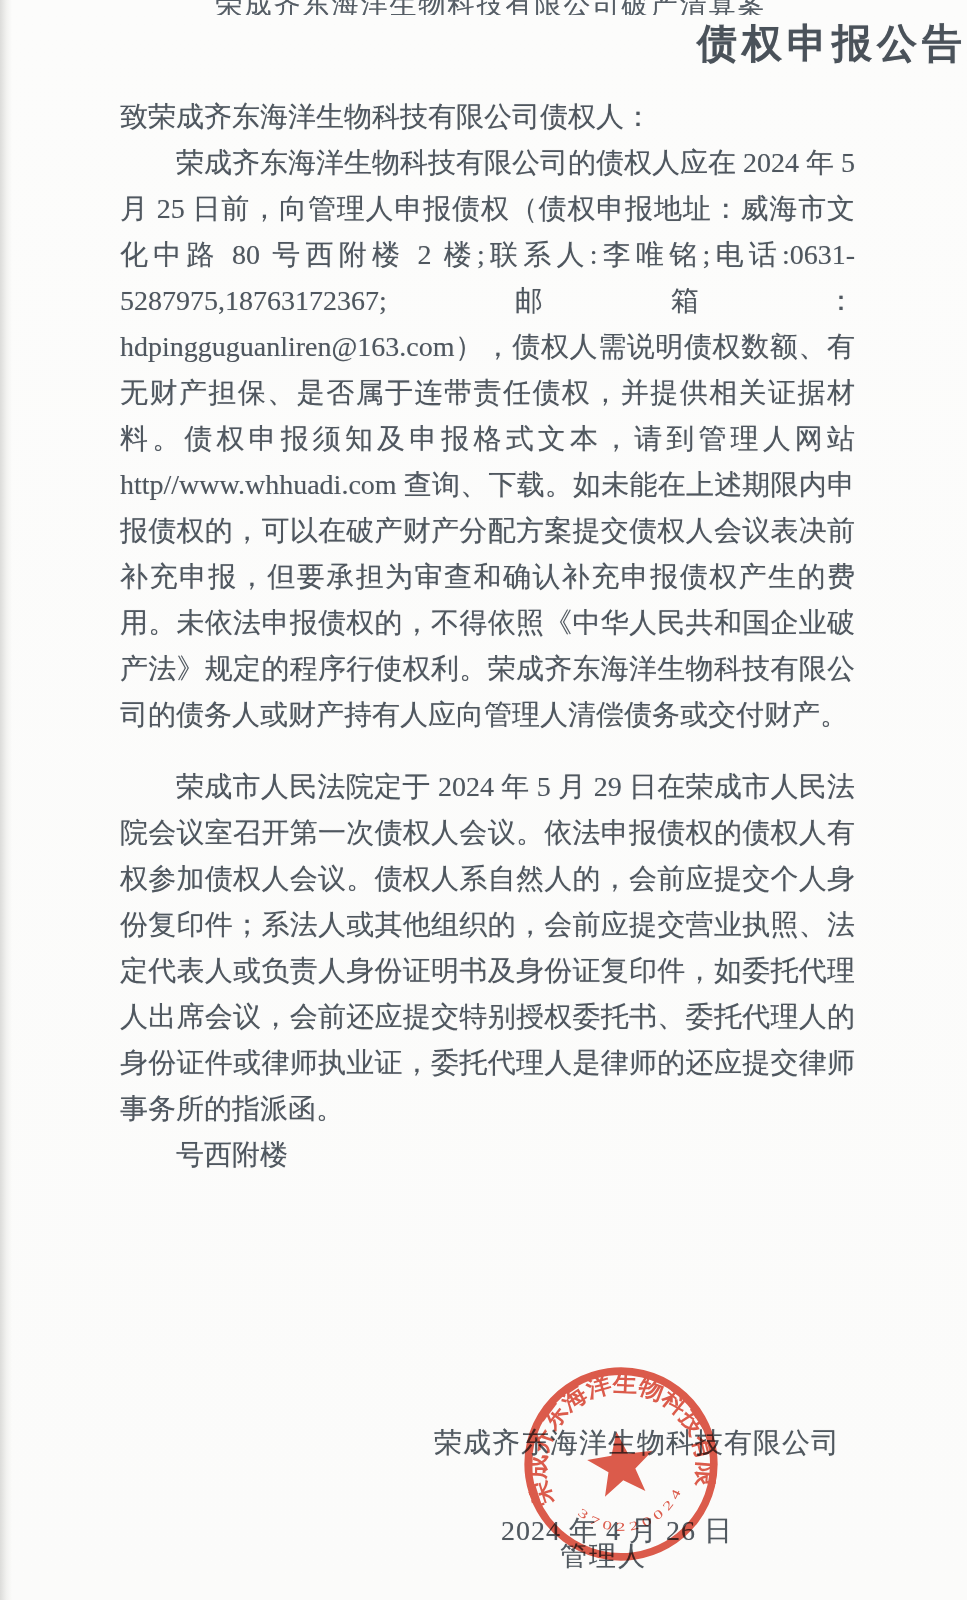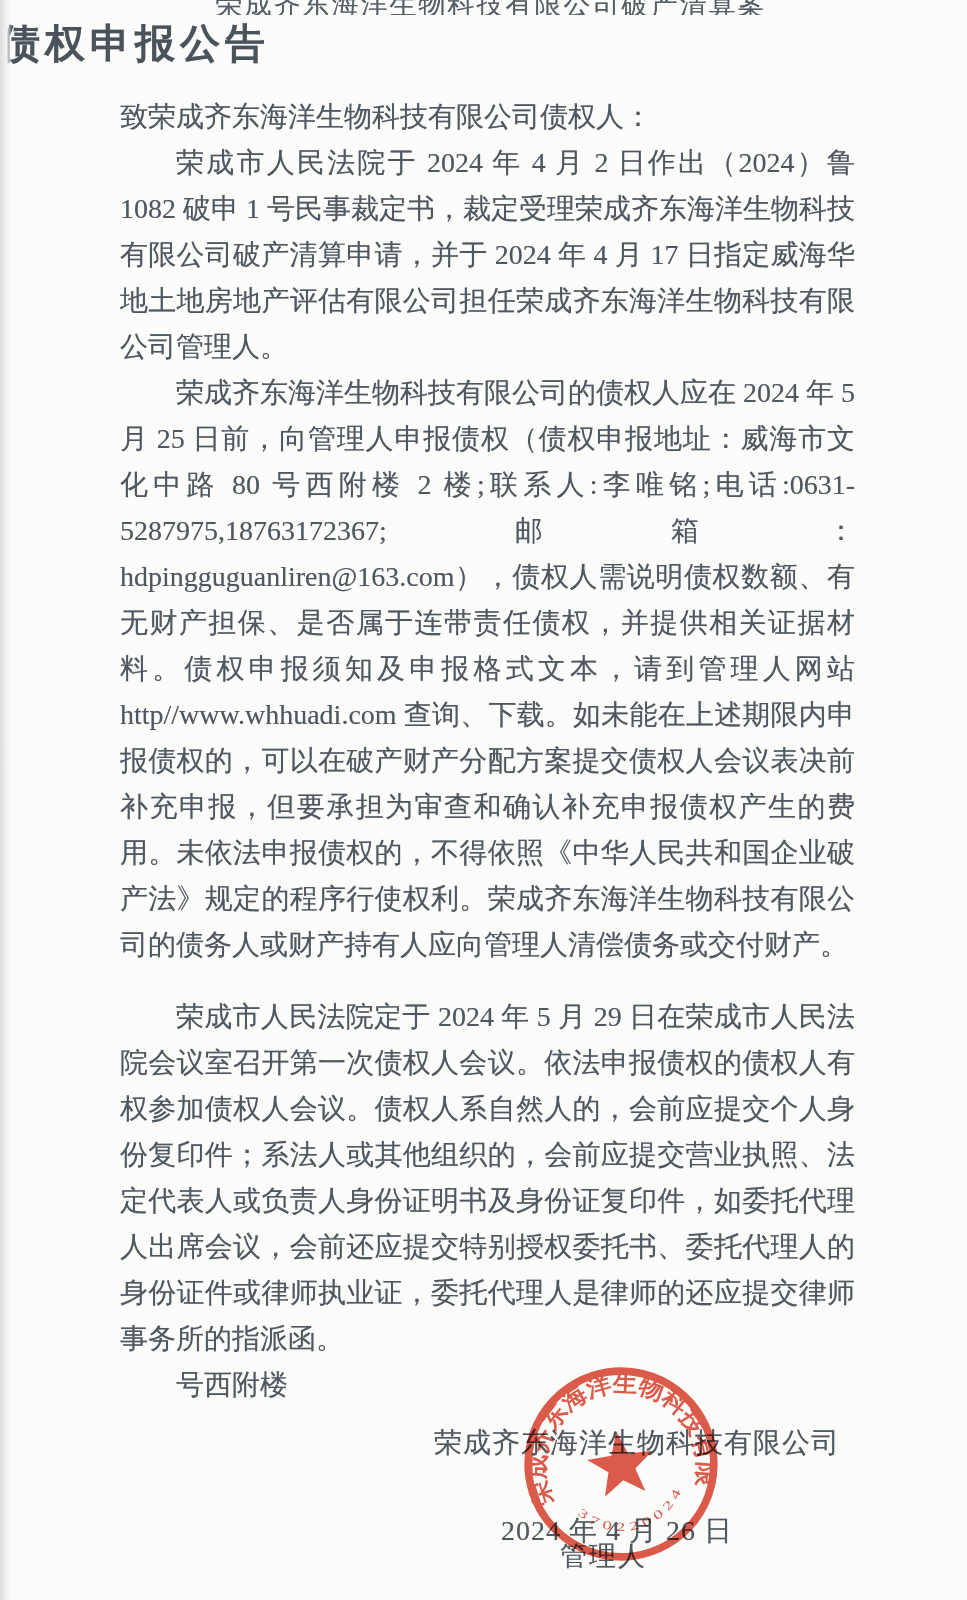--- a/index.html
+++ b/index.html
@@ -26,21 +26,21 @@
   }
   .clip-strip .inner{
     display:inline-block;
     font-size:27px; line-height:27px; margin-top:-19px;
     letter-spacing:2px; color:#565e66;
     text-shadow:0 0 .6px rgba(86,94,102,.5);
     white-space:nowrap;
   }
   .doc-title{
     margin-top:5px;
-    text-align:left;
+    text-align:right;
     font-size:40px; line-height:48px;
     font-weight:bold;
     letter-spacing:5px;
     color:#4a525a;
     text-shadow:0 0 .7px rgba(74,82,90,.5);
   }
   .body-text{
     margin-top:26px;
     padding:0 112px 0 120px;
     font-size:28px;
@@ -77,21 +77,20 @@
   <div class="edge-shade"></div>
 
   <div class="clip-strip">
     <span class="inner">荣成齐东海洋生物科技有限公司破产清算案</span>
   </div>
 
   <div class="doc-title">债权申报公告</div>
 
   <div class="body-text">
     <p class="no-indent">致荣成齐东海洋生物科技有限公司债权人：</p>
-    <p>荣成市人民法院于 2024 年 4 月 2 日作出（2024）鲁 1082 破申 1 号民事裁定书，裁定受理荣成齐东海洋生物科技有限公司破产清算申请，并于 2024 年 4 月 17 日指定威海华地土地房地产评估有限公司担任荣成齐东海洋生物科技有限公司管理人。</p>
     <p>荣成齐东海洋生物科技有限公司的债权人应在 2024 年 5 月 25 日前，向管理人申报债权（债权申报地址：威海市文化中路 80 号西附楼 2 楼;联系人:李唯铭;电话:0631-5287975,18763172367;邮箱：hdpingguguanliren@163.com），债权人需说明债权数额、有无财产担保、是否属于连带责任债权，并提供相关证据材料。债权申报须知及申报格式文本，请到管理人网站 http//www.whhuadi.com 查询、下载。如未能在上述期限内申报债权的，可以在破产财产分配方案提交债权人会议表决前补充申报，但要承担为审查和确认补充申报债权产生的费用。未依法申报债权的，不得依照《中华人民共和国企业破产法》规定的程序行使权利。荣成齐东海洋生物科技有限公司的债务人或财产持有人应向管理人清偿债务或交付财产。</p>
     <p class="gap-before">荣成市人民法院定于 2024 年 5 月 29 日在荣成市人民法院会议室召开第一次债权人会议。依法申报债权的债权人有权参加债权人会议。债权人系自然人的，会前应提交个人身份复印件；系法人或其他组织的，会前应提交营业执照、法定代表人或负责人身份证明书及身份证复印件，如委托代理人出席会议，会前还应提交特别授权委托书、委托代理人的身份证件或律师执业证，委托代理人是律师的还应提交律师事务所的指派函。</p>
     <p class="closing">号西附楼</p>
   </div>
 
   <div class="sig sig-company">荣成齐东海洋生物科技有限公司</div>
   <div class="sig sig-role">管理人</div>
   <div class="sig sig-date">2024 年 4 月 26 日</div>
 
   <div class="seal">

